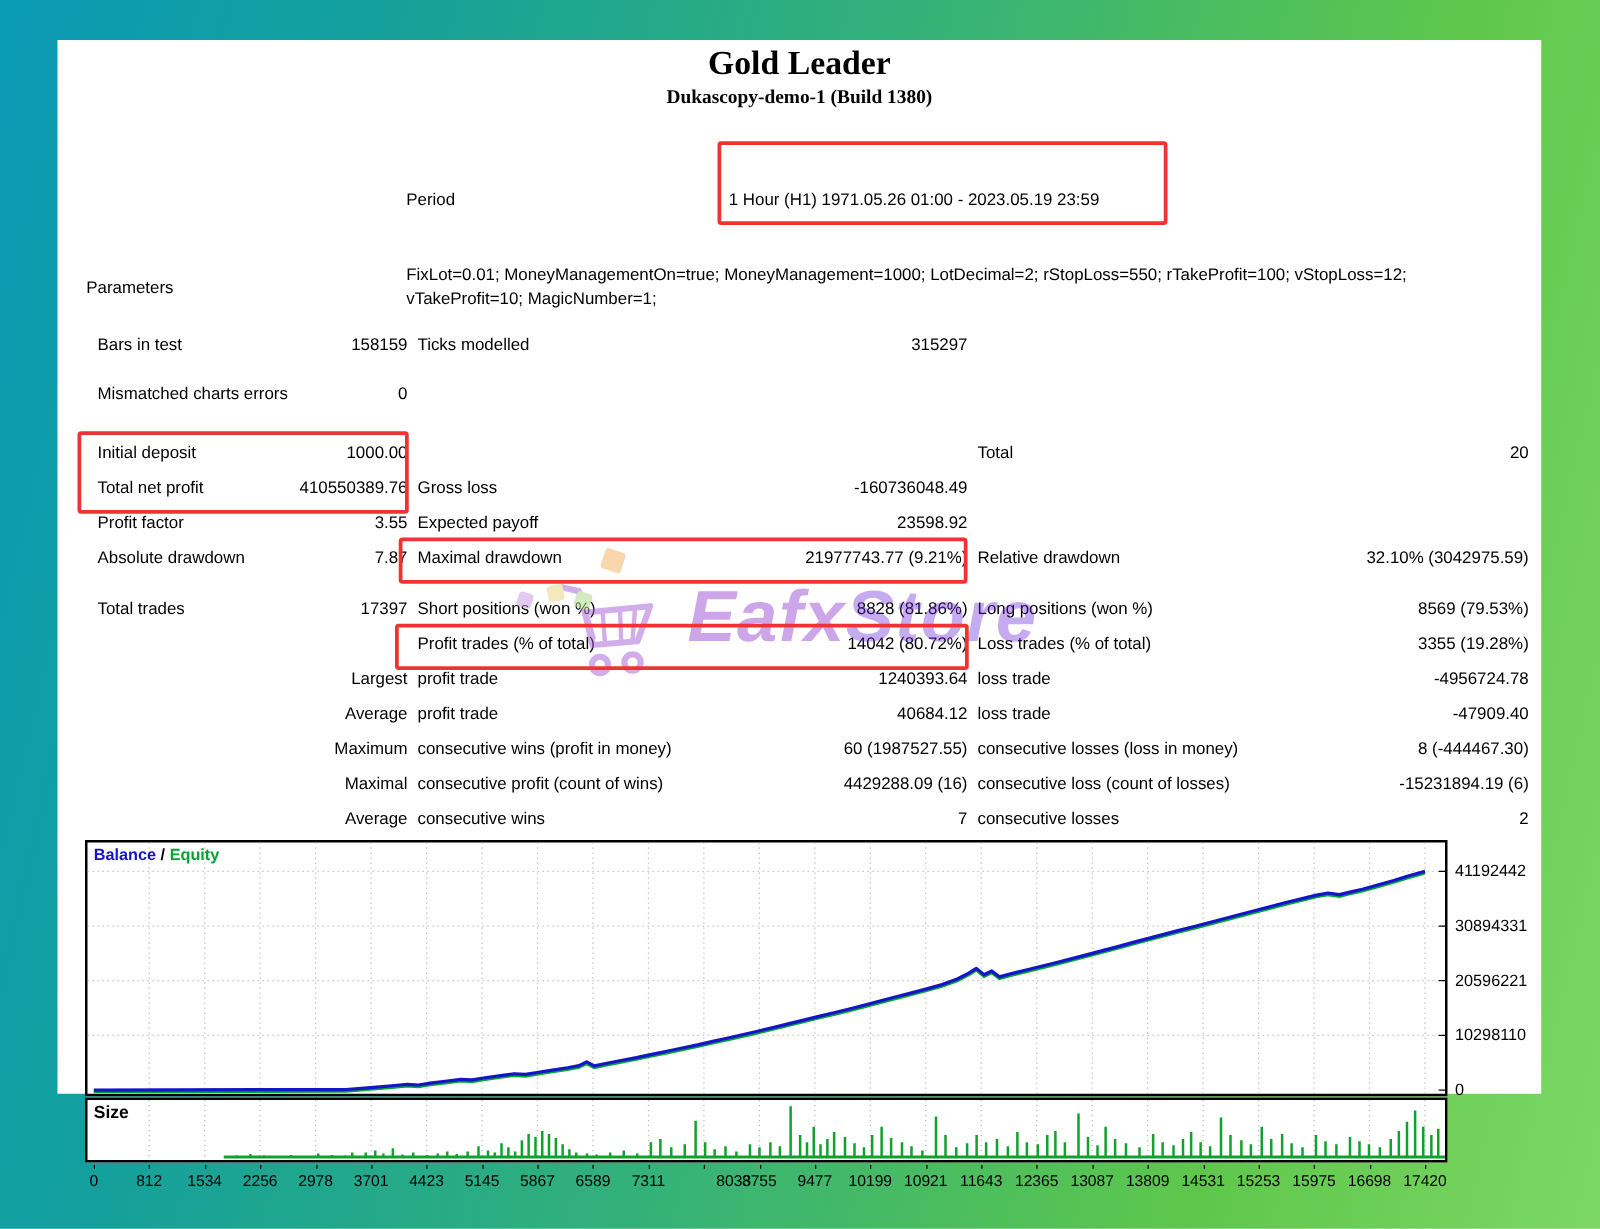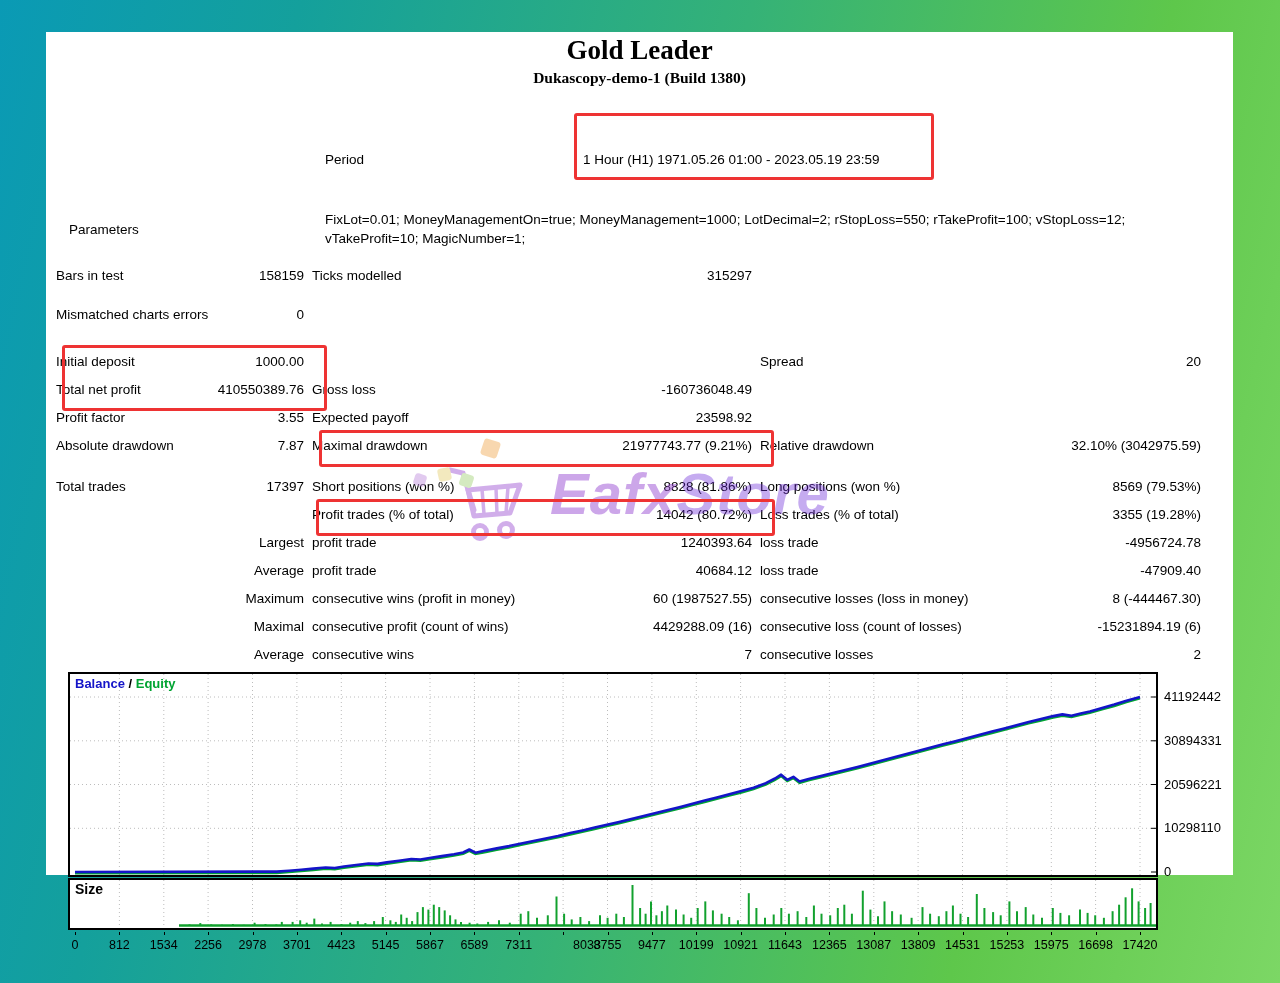--- a/index.html
+++ b/index.html
@@ -12,21 +12,21 @@
   .subtitle{position:absolute;top:36px;left:0;width:100%;text-align:center;
     font-family:"Liberation Serif",serif;font-weight:bold;font-size:15.5px;line-height:20px;}
   .inforow{position:absolute;left:279px;height:28px;display:flex;align-items:center;font-size:13.5px;}
   .inforow .il{width:258px;flex:none;}
   .inforow.sym{top:85px;} .inforow.per{top:113px;}
   .paramsrow{position:absolute;top:177px;left:23px;right:19px;height:40px;font-size:13.5px;}
   .paramsrow .pl{position:absolute;left:0;top:0;height:40px;display:flex;align-items:center;}
   .paramsrow .pv{position:absolute;left:256px;top:1px;width:864px;line-height:19px;}
   .stats{position:absolute;top:229px;left:0;right:0;}
   .srow{display:grid;grid-template-columns:248px 440px 441px;column-gap:8px;
-    padding:0 19px 0 10px;height:28px;align-items:center;font-size:13.5px;}
+    padding:0 19px 0 32px;height:28px;align-items:center;font-size:13.5px;}
   .cell{display:flex;align-items:center;height:100%;}
   .cell .l{white-space:pre-wrap;}
   .cell .v{margin-left:auto;text-align:right;white-space:pre;}
   .cell .l.wrap{max-width:172px;line-height:19px;}
   .chart{position:absolute;left:22px;width:1090px;border:2px solid #000;background:#fff;box-sizing:border-box;}
   .chart.balance{top:640px;height:205px;}
   .chart.size{top:846px;height:52px;}
   .chart svg{position:absolute;left:0;top:0;}
   .legend{position:absolute;left:5px;top:2px;font-size:13px;font-weight:bold;z-index:3;}
   .size-label{position:absolute;left:5px;top:1px;font-size:14px;font-weight:bold;z-index:3;}
@@ -93,21 +93,21 @@
         <div class="srow" style="margin-top: 13px;">
           <div class="cell c1">
             <span class="l">Initial deposit</span>
             <span class="v">1000.00</span>
           </div>
           <div class="cell c2">
             <span class="l"></span>
             <span class="v"></span>
           </div>
           <div class="cell c3">
-            <span class="l">Spread</span>
+            <span class="l">Total</span>
             <span class="v">20</span>
           </div>
         </div>
         <div class="srow">
           <div class="cell c1">
             <span class="l">Total net profit</span>
             <span class="v">410550389.76</span>
           </div>
           <div class="cell c3">
             <span class="l">Gross loss</span>

